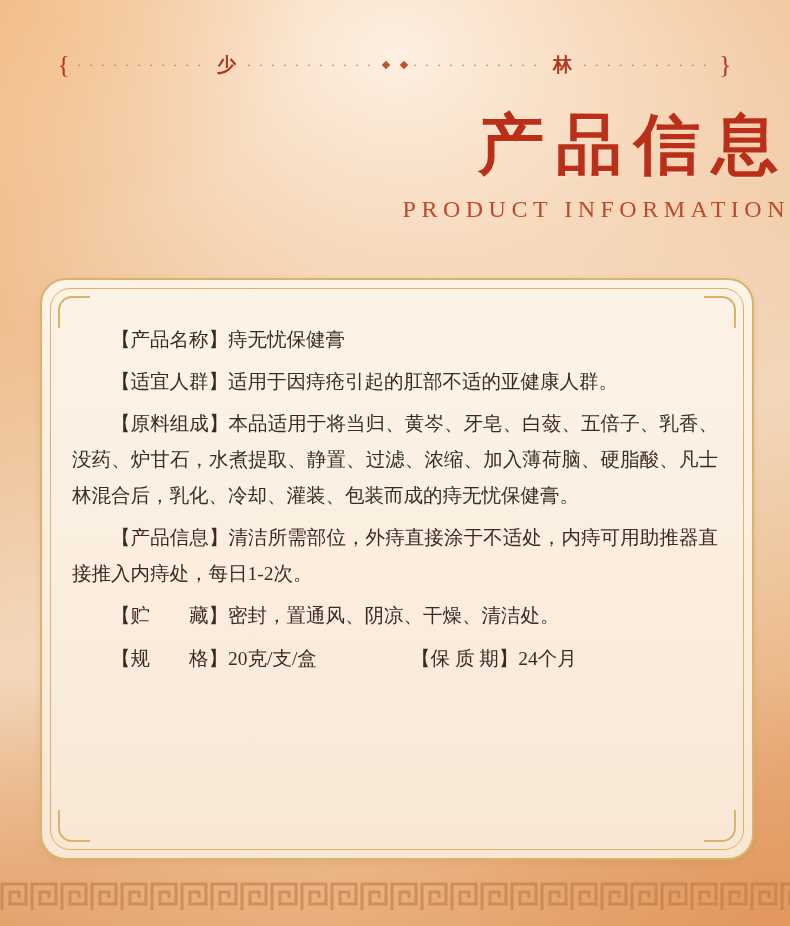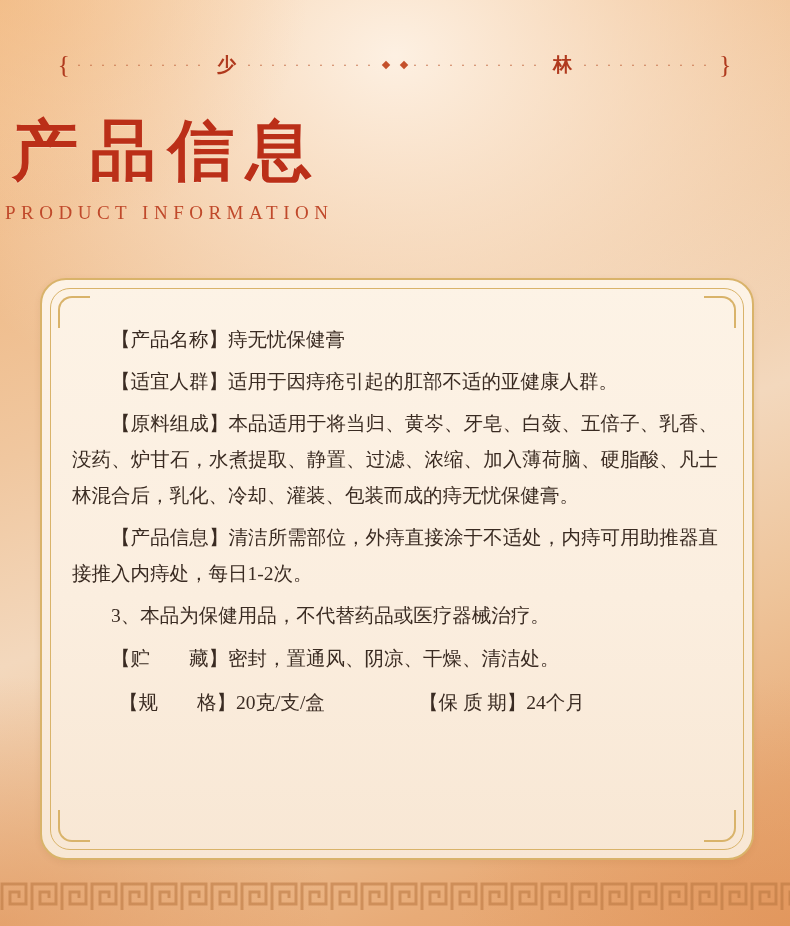--- a/index.html
+++ b/index.html
@@ -75,39 +75,39 @@
     width: 6px; height: 6px;
     background: #c4502b;
     transform: rotate(45deg);
     margin: 0 6px;
     flex: 0 0 auto;
   }
 
   
   .title-wrap {
     position: absolute;
-    top: 114px;
+    top: 108px;
     left: 0;
     right: 0;
-    text-align: left;
+    text-align: right;
     z-index: 3;
   }
   .title-cn {
     font-size: 66px;
     font-weight: bold;
     color: #bb2f18;
     letter-spacing: 12px;
     text-indent: 12px;
     font-family: "Liberation Serif", "DejaVu Serif", serif;
     line-height: 1.12;
     text-shadow: 0 1px 0 rgba(255,255,255,0.25);
   }
   .title-en {
     margin-top: 14px;
-    font-size: 19px;
+    font-size: 24px;
     color: #c0492b;
     letter-spacing: 5.5px;
     text-indent: 5px;
     font-family: "Liberation Serif", "DejaVu Serif", serif;
   }
 
   
   .card-outer {
     position: absolute;
     top: 278px;
@@ -152,21 +152,21 @@
     font-family: "Liberation Serif", "DejaVu Serif", serif;
   }
   .para {
     margin: 0 8px 6px 0;
     text-align: justify;
   }
   .para.indent { text-indent: 2em; }
   .para .lbl { white-space: nowrap; }
   .row-two {
     display: flex;
-    margin: 8px;
+    margin: 0;
   }
   .row-two .col-a { width: 300px; flex: 0 0 300px; }
   .row-two .col-b { flex: 1 1 auto; }
 
   
   .bottom-band {
     position: absolute;
     left: 0;
     right: 0;
     bottom: 0;
@@ -227,23 +227,20 @@
       <p class="para indent">
         <span class="lbl">【原料组成】</span><span>本品适用于将当归、黄岑、牙皂、白蔹、五倍子、乳香、没药、炉甘石，水煮提取、静置、过滤、浓缩、加入薄荷脑、硬脂酸、凡士林混合后，乳化、冷却、灌装、包装而成的痔无忧保健膏。</span>
       </p>
 
       <p class="para indent">
         <span class="lbl">【产品信息】</span><span>清洁所需部位，外痔直接涂于不适处，内痔可用助推器直接推入内痔处，每日1-2次。</span>
       </p>
 
 
 
-      <p class="para indent">
-        <span>3、本品为保健用品，不代替药品或医疗器械治疗。</span>
-      </p>
 
       <p class="para indent">
         <span class="lbl">【贮　　藏】</span><span>密封，置通风、阴凉、干燥、清洁处。</span>
       </p>
 
       <div class="para indent row-two">
         <div class="col-a">
           <span class="lbl">【规　　格】</span><span>20克/支/盒</span>
         </div>
         <div class="col-b">

